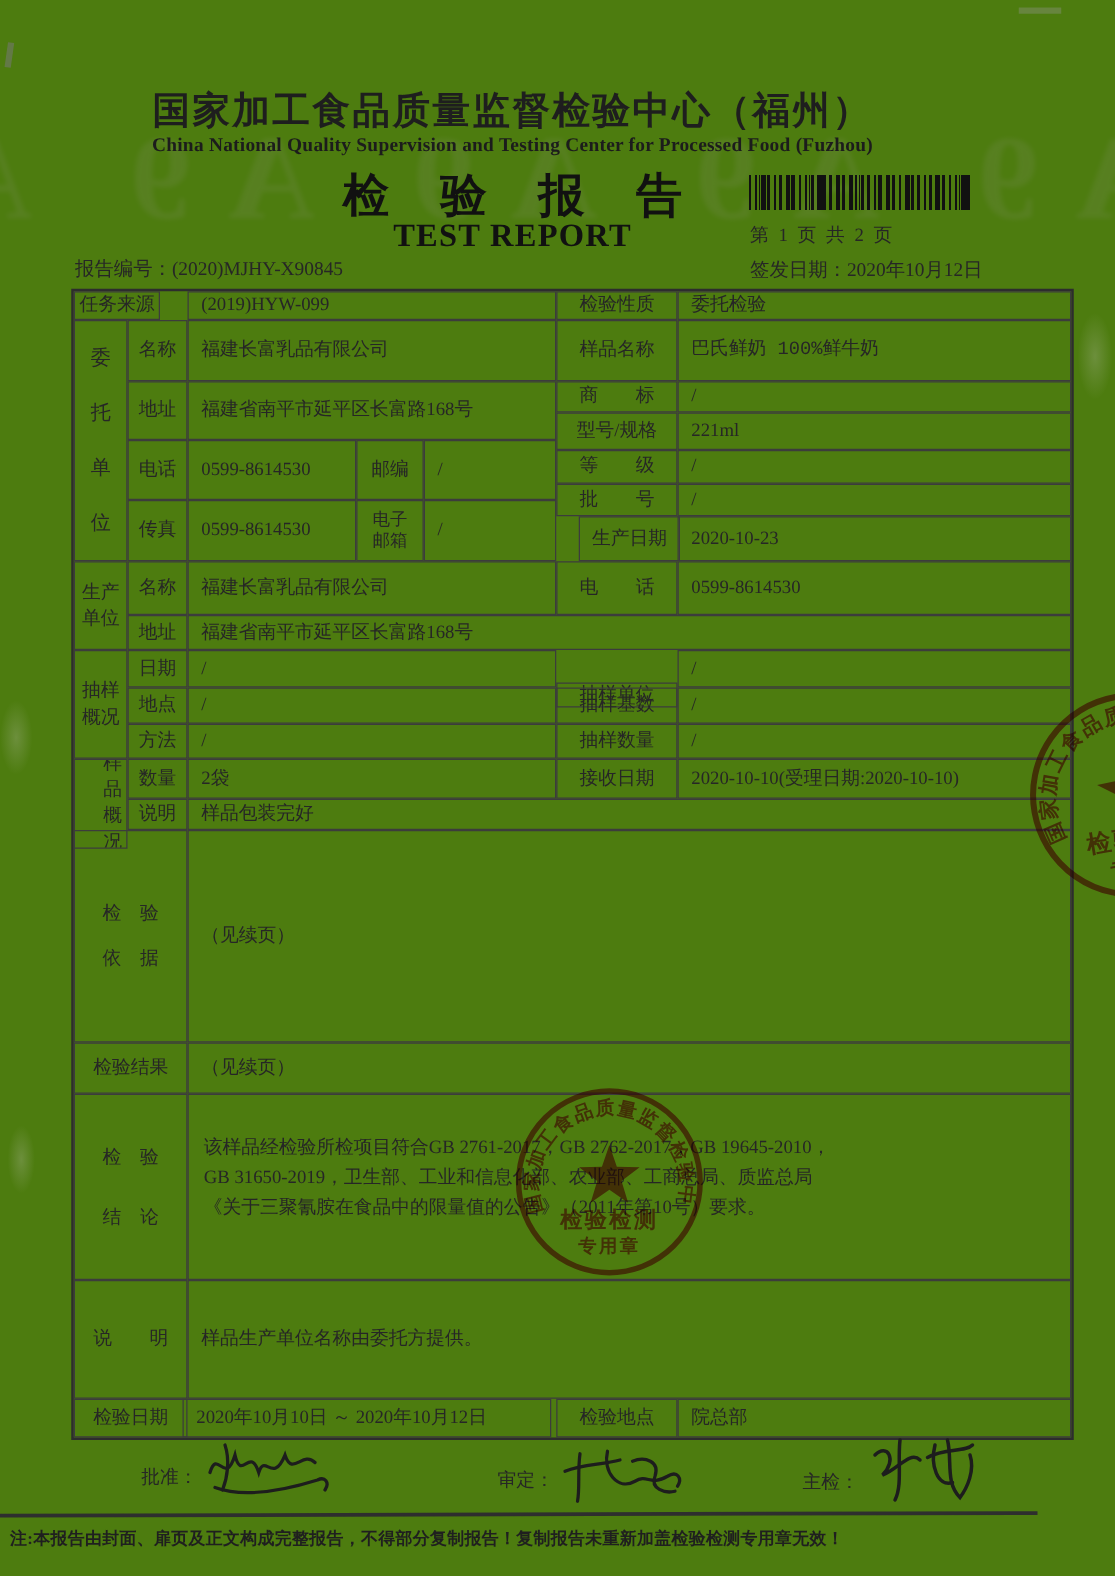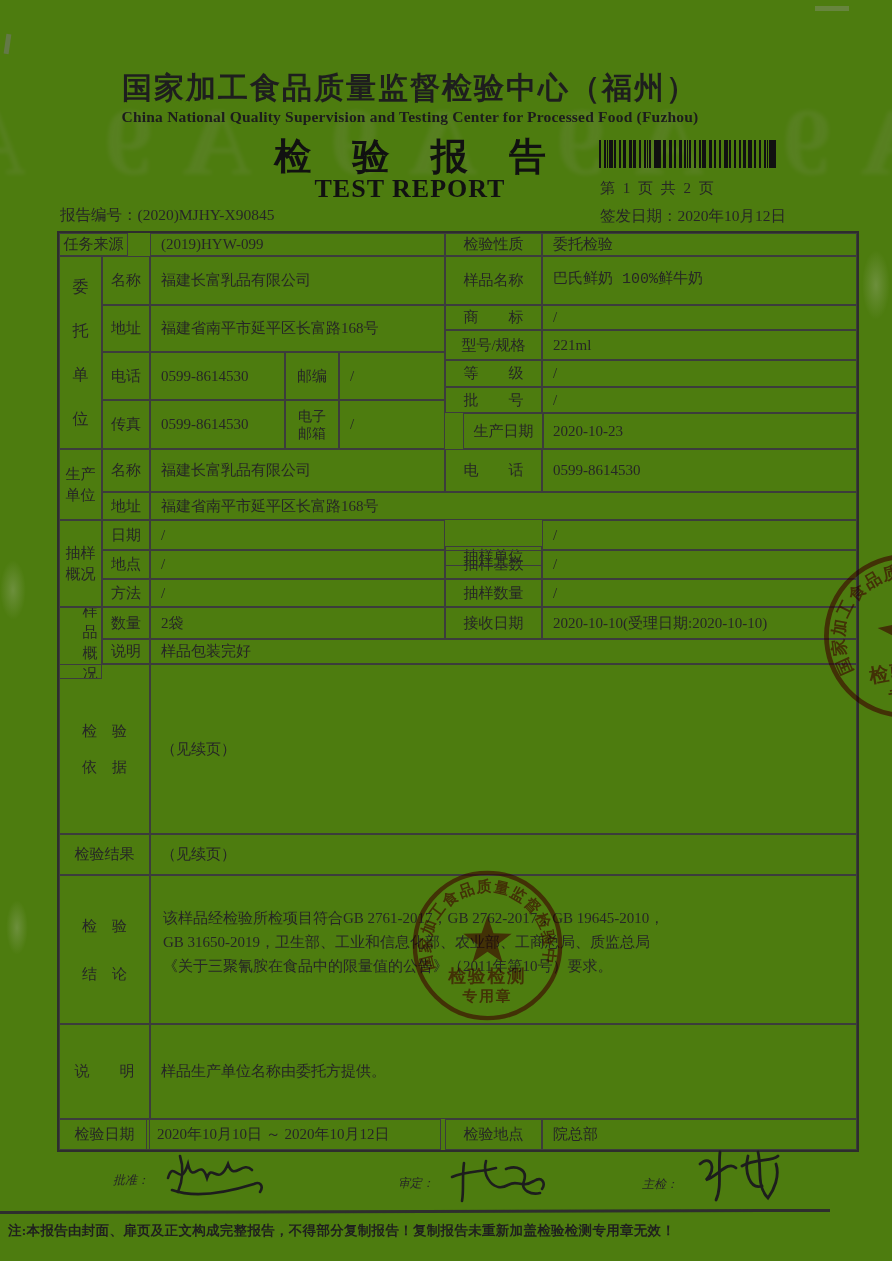--- a/index.html
+++ b/index.html
@@ -34,21 +34,21 @@
   .lab{justify-content:center;text-align:center;}
   .val{padding-left:10px;}
   .pre{white-space:pre-line;}
   .vgroup{justify-content:center;text-align:center;white-space:pre-line;line-height:44px;font-size:16px;}
   .g2{justify-content:center;text-align:center;white-space:pre-line;line-height:21px;font-size:15px;}
   .small{font-size:14px;line-height:17px;}
   .blocktext{align-items:flex-start;padding:30px 14px 0 12px;display:block;white-space:pre-line;line-height:24px;}
   .lh38{line-height:36px;}
   .lh46{line-height:48px;}
   
-  .sign-label{position:absolute;font-size:12px;font-style:italic;}
+  .sign-label{position:absolute;font-size:15px;}
   .sig{position:absolute;}
   .noteline{position:absolute;left:0px;top:1210px;width:830px;height:2.5px;background:#2e2e2e;transform:rotate(-.15deg);}
   .note{position:absolute;left:8px;top:1222px;width:876px;font-size:13.5px;font-weight:bold;letter-spacing:.3px;color:#1f1f1f;}
   
   .stamp{position:absolute;mix-blend-mode:multiply;opacity:.9;}
   
   .ghost{position:absolute;left:-20px;top:86px;width:950px;font-size:96px;font-weight:bold;
          color:#9a9a92;opacity:.13;filter:blur(2px);transform:scaleX(-1);
          letter-spacing:30px;white-space:nowrap;pointer-events:none;}
   .speck1{position:absolute;left:5px;top:34px;width:5px;height:20px;background:#777;opacity:.55;transform:rotate(8deg);}

